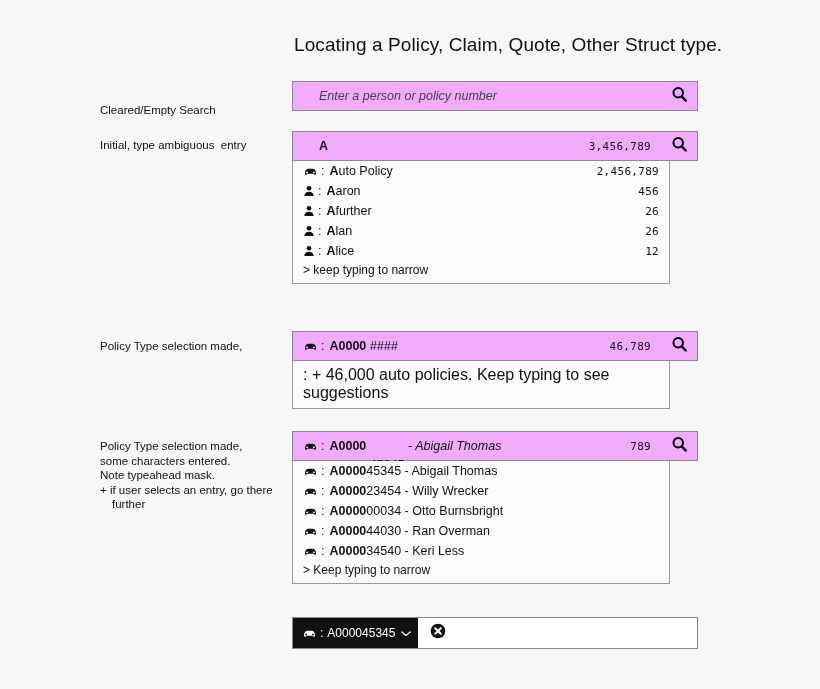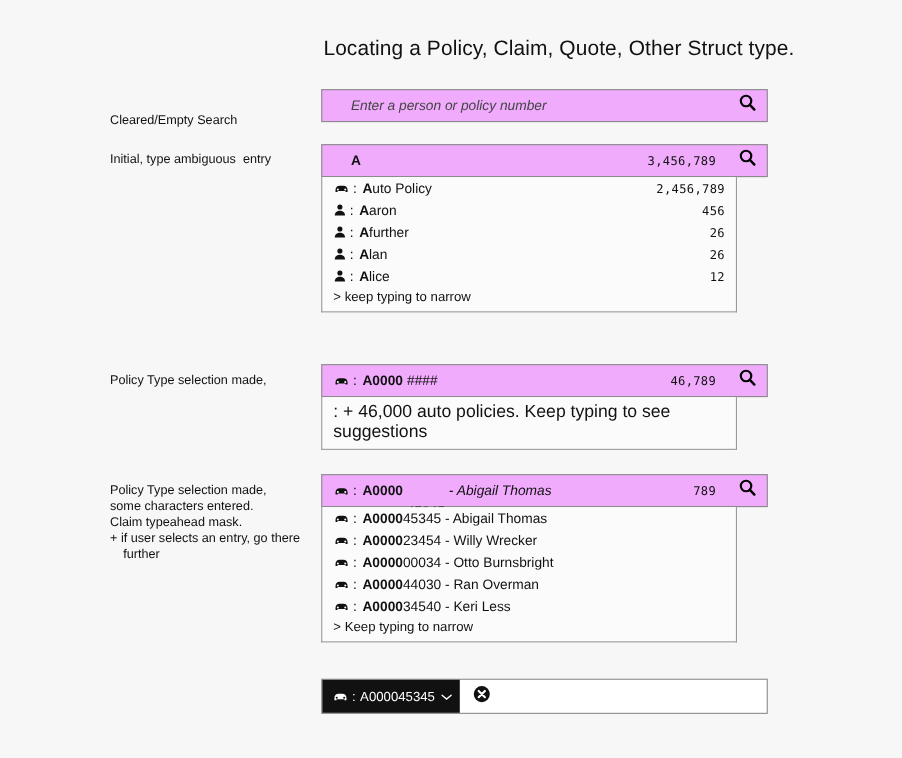--- a/index.html
+++ b/index.html
@@ -249,21 +249,21 @@
     </span>
   </div>
 </div>
 <div class="panel" style="top:361px">
   <div class="hintrow">: + 46,000 auto policies.  Keep typing to see suggestions</div>
 </div>
 
 <div class="row-label" style="top:439px">
   <div>Policy Type selection made,</div>
   <div>some characters entered.</div>
-  <div>Claim typeahead mask.</div>
+  <div>Note typeahead mask.</div>
   <div>+ if user selects an entry, go there</div>
   <div class="indent">further</div>
 </div>
 <div class="field" style="top:431px">
   <div class="text" style="padding-left:10px">
     <span class="ico">
       <svg width="15" height="11" viewBox="0 0 24 16">
           <path d="M3.2 10.4c0-2 .5-3.4 1.3-4.6C5.6 4.3 7.4 3.6 12 3.6s6.4.7 7.5 2.2c.8 1.2 1.3 2.6 1.3 4.6v1.7c0 .5-.4.9-.9.9h-1.3c-.5 0-.9-.4-.9-.9v-.6H6.3v.6c0 .5-.4.9-.9.9H4.1c-.5 0-.9-.4-.9-.9z" fill="#111"></path>
           <circle cx="6.6" cy="9.3" r="1.5" fill="#fff"></circle>
           <circle cx="17.4" cy="9.3" r="1.5" fill="#fff"></circle>

